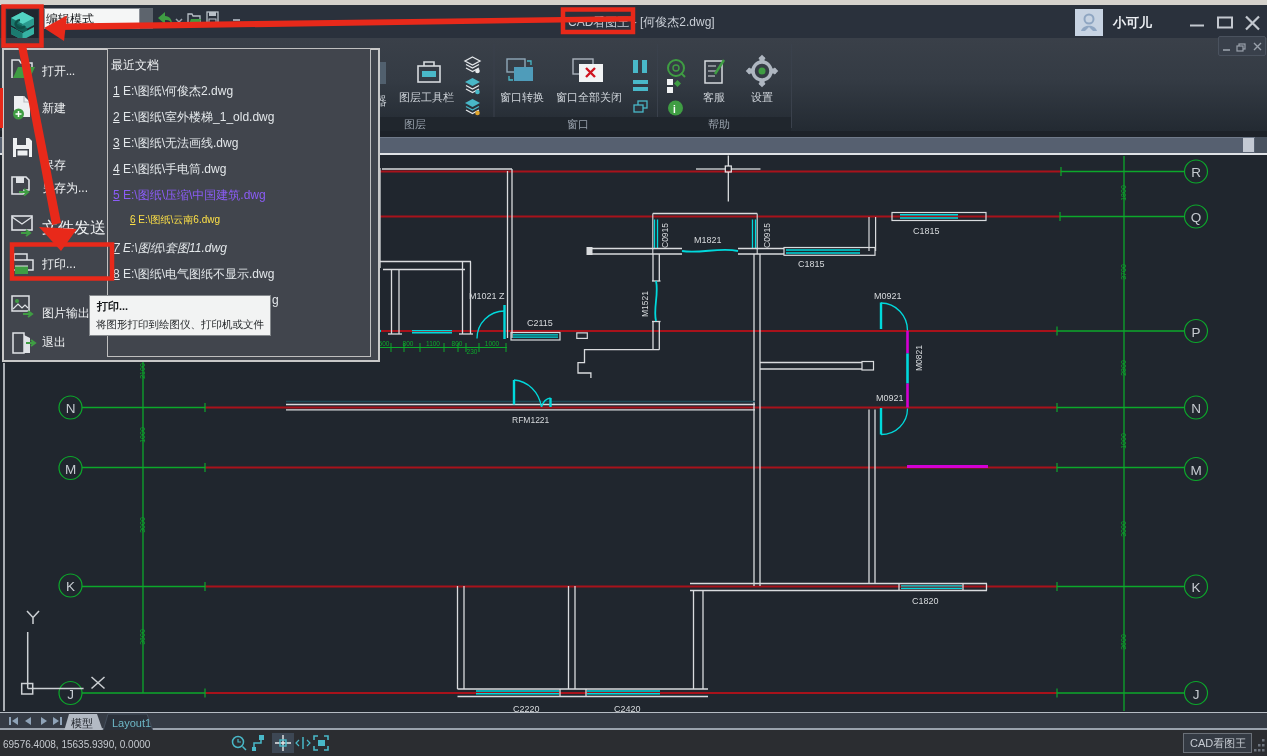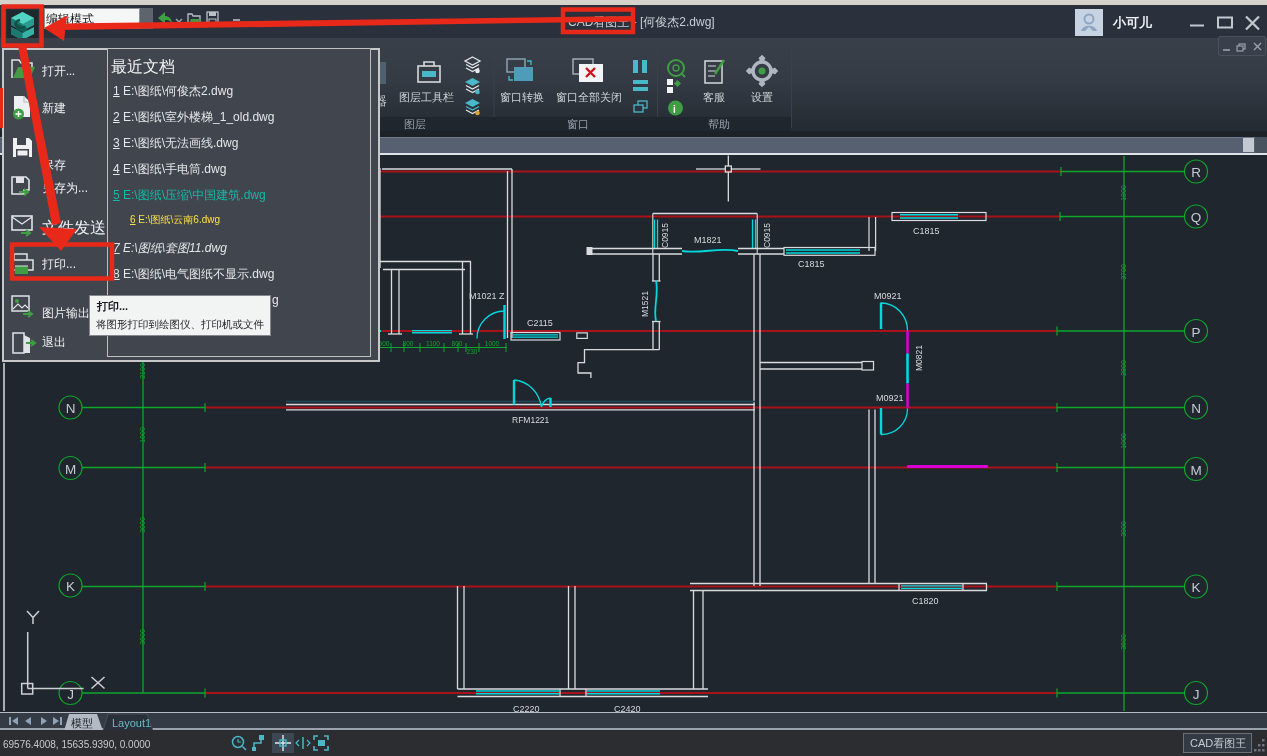--- a/index.html
+++ b/index.html
@@ -653,26 +653,26 @@
 <div class="abs" style="left:42px;top:100px;z-index:21;font-size:12px;color:#eef0f2;">新建</div>
 <div class="abs" style="left:42px;top:157px;z-index:21;font-size:12px;color:#eef0f2;">保存</div>
 <div class="abs" style="left:42px;top:180px;z-index:21;font-size:12px;color:#eef0f2;">另存为...</div>
 <div class="abs" style="left:42px;top:218px;z-index:21;font-size:16px;color:#eef0f2;">文件发送</div>
 <div class="abs" style="left:42px;top:256px;z-index:21;font-size:12px;color:#eef0f2;">打印...</div>
 <div class="abs" style="left:42px;top:297px;z-index:21;font-size:12px;color:#eef0f2;margin-top:8px;">图片输出</div>
 <div class="abs" style="left:42px;top:334px;z-index:21;font-size:12px;color:#eef0f2;">退出</div>
 
 <div class="abs" style="left:107px;top:48px;width:264px;height:309px;background:#41454d;
      border:1px solid #bfbfbf;box-sizing:border-box;z-index:22;"></div>
-<div class="abs" style="left:111px;top:57px;z-index:23;font-size:16px;color:#f0f2f4;">最近文档</div>
+<div class="abs" style="left:111px;top:57px;z-index:23;font-size:12px;color:#f0f2f4;">最近文档</div>
 <div class="abs" style="left:113px;top:83px;z-index:23;font-size:12px;color:#e3e7ea;"><u>1</u> E:\图纸\何俊杰2.dwg</div>
 <div class="abs" style="left:113px;top:109px;z-index:23;font-size:12px;color:#e3e7ea;"><u>2</u> E:\图纸\室外楼梯_1_old.dwg</div>
 <div class="abs" style="left:113px;top:135px;z-index:23;font-size:12px;color:#e3e7ea;"><u>3</u> E:\图纸\无法画线.dwg</div>
 <div class="abs" style="left:113px;top:161px;z-index:23;font-size:12px;color:#e3e7ea;"><u>4</u> E:\图纸\手电筒.dwg</div>
-<div class="abs" style="left:113px;top:187px;z-index:23;font-size:12px;color:#14b8a6;"><u>5</u> E:\图纸\压缩\中国建筑.dwg</div>
+<div class="abs" style="left:113px;top:187px;z-index:23;font-size:12px;color:#8b5cf6;"><u>5</u> E:\图纸\压缩\中国建筑.dwg</div>
 <div class="abs" style="left:130px;top:213px;z-index:23;font-size:10px;color:#fde047;"><u>6</u> E:\图纸\云南6.dwg</div>
 <div class="abs" style="left:113px;top:240px;z-index:23;font-size:12px;color:#e3e7ea;font-style:italic;"><u>7</u> E:\图纸\套图11.dwg</div>
 <div class="abs" style="left:113px;top:266px;z-index:23;font-size:12px;color:#e3e7ea;"><u>8</u> E:\图纸\电气图纸不显示.dwg</div>
 <div class="abs" style="left:272px;top:293px;z-index:23;font-size:12px;color:#e3e7ea;">g</div>
 
 <div class="abs" style="left:89px;top:295px;width:182px;height:41px;background:#f2f3f3;
      border:1px solid #85898d;box-sizing:border-box;z-index:30;"></div>
 <div class="abs" style="left:97px;top:299px;z-index:31;font-size:11px;color:#15171a;font-weight:bold;">打印...</div>
 <div class="abs" style="left:96px;top:318px;z-index:31;font-size:10.5px;color:#24272a;white-space:nowrap;width:173px;overflow:hidden;">将图形打印到绘图仪、打印机或文件</div>
 

